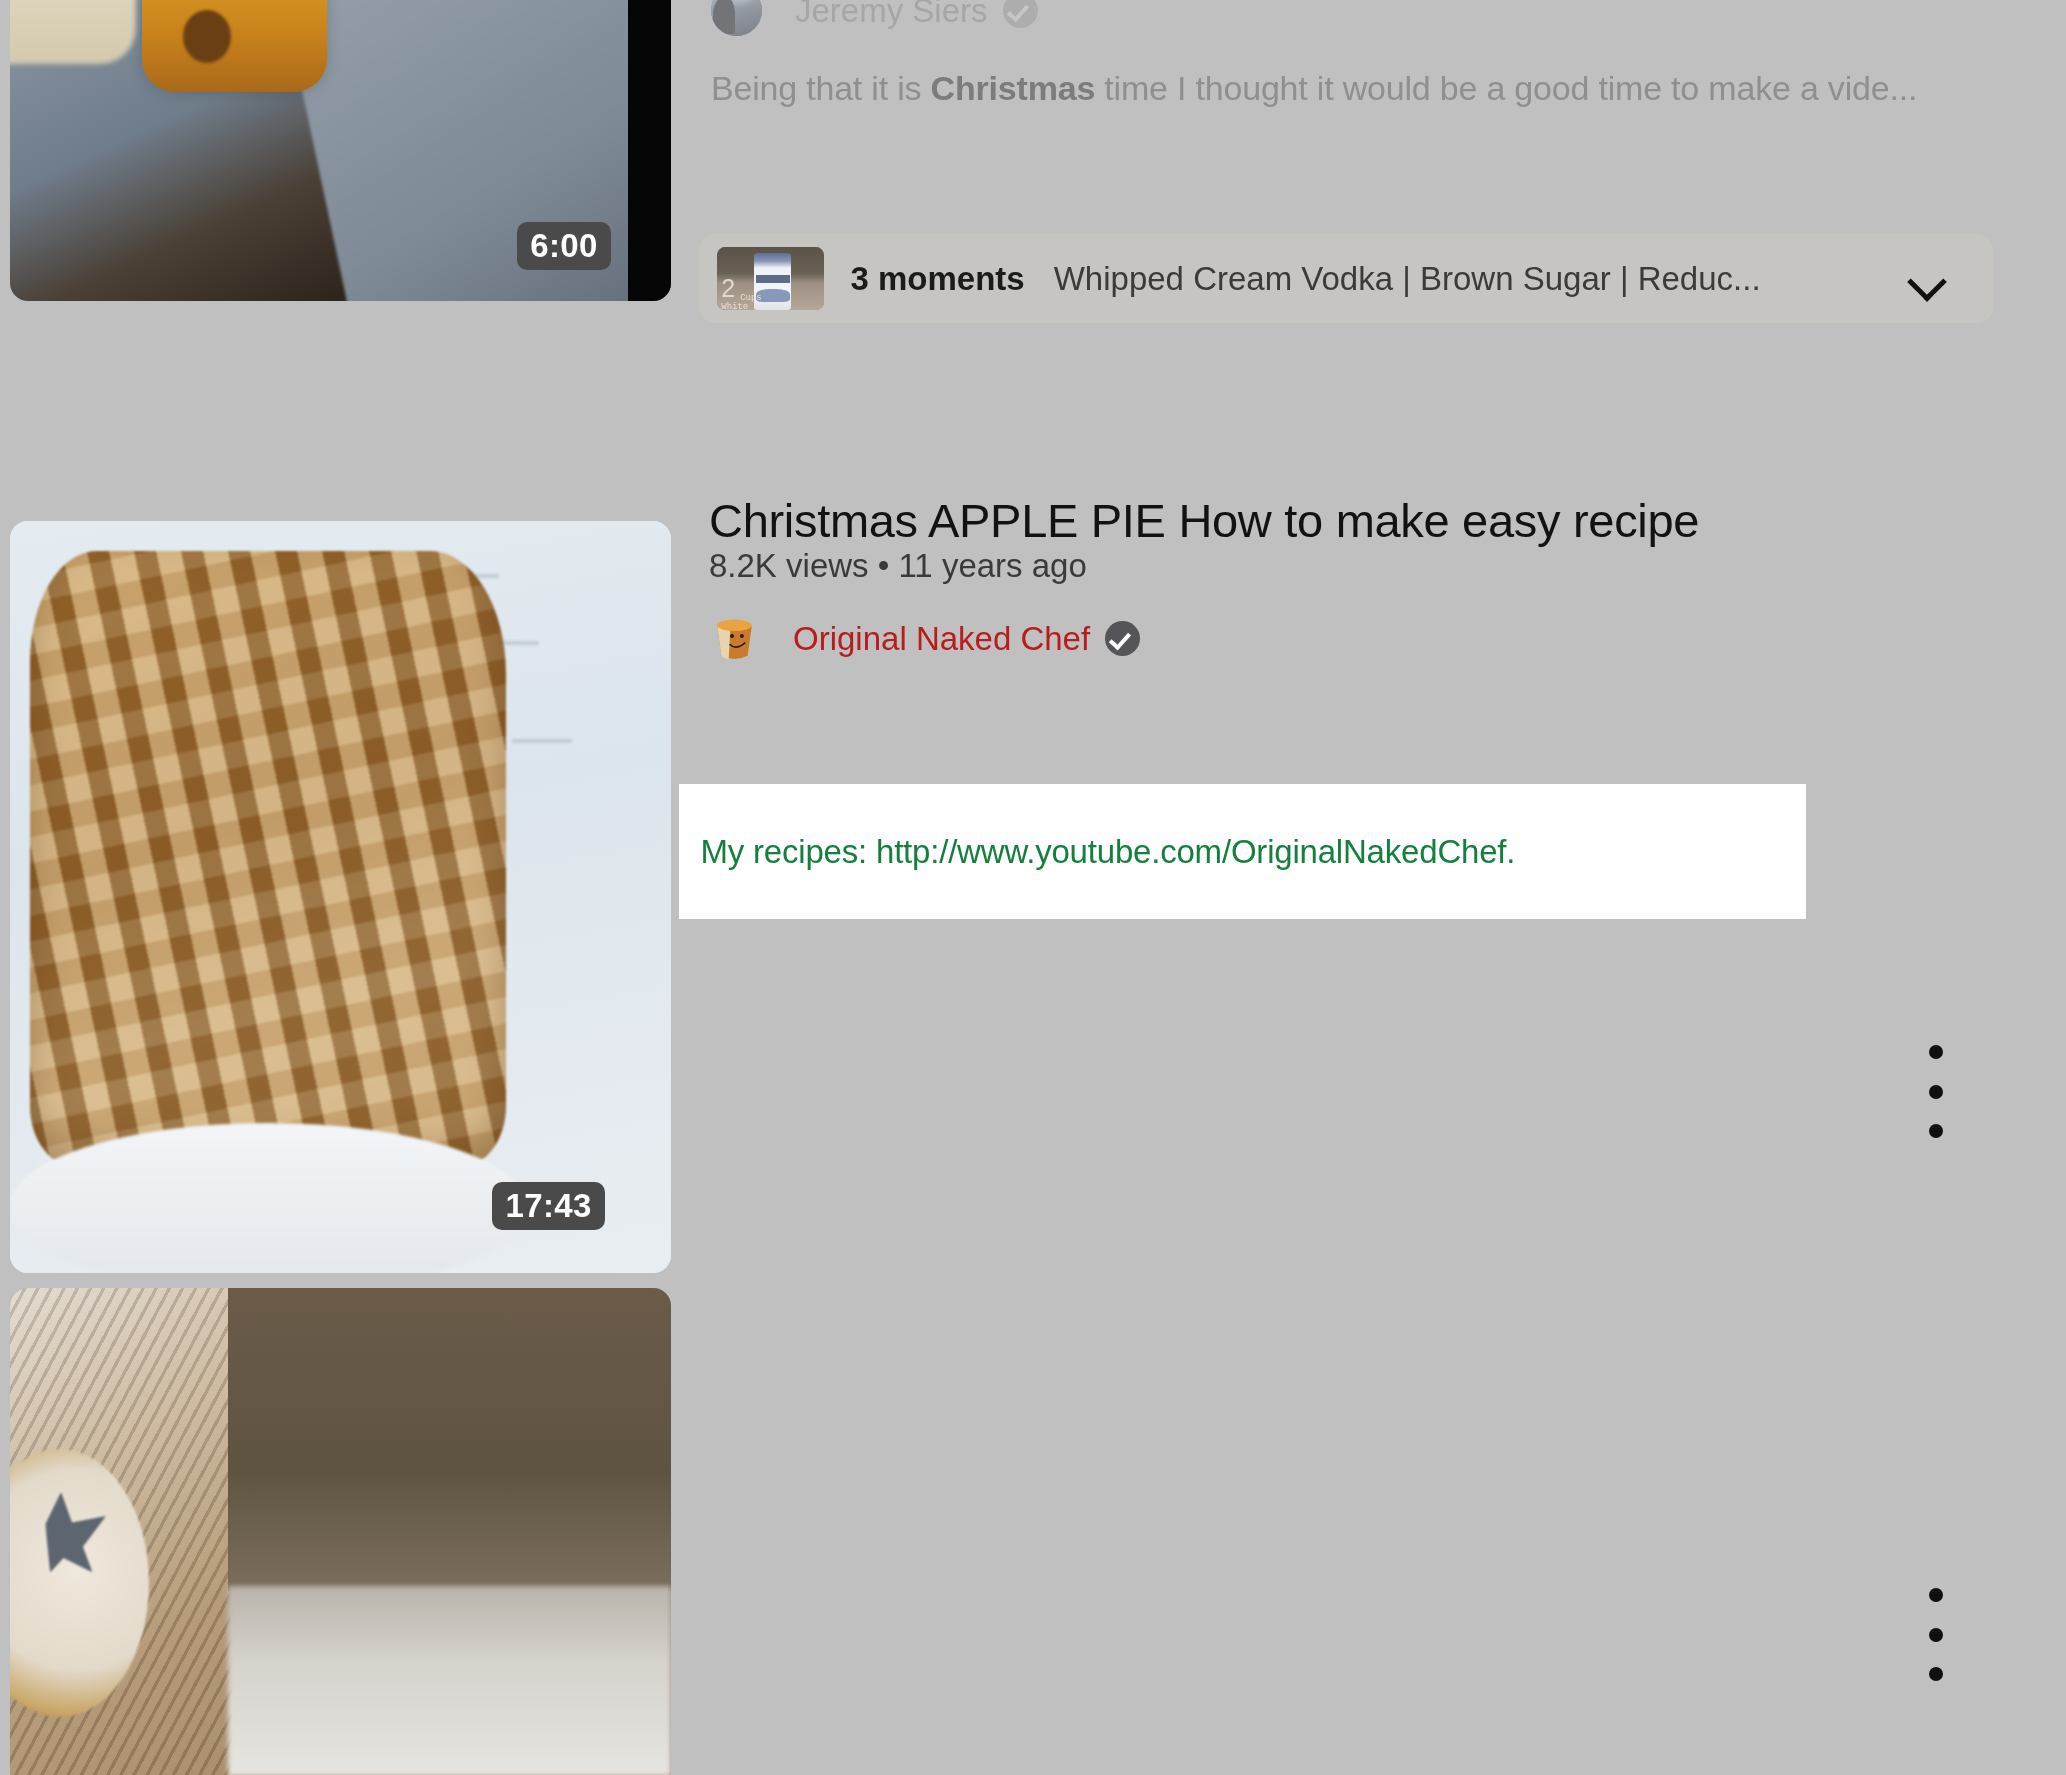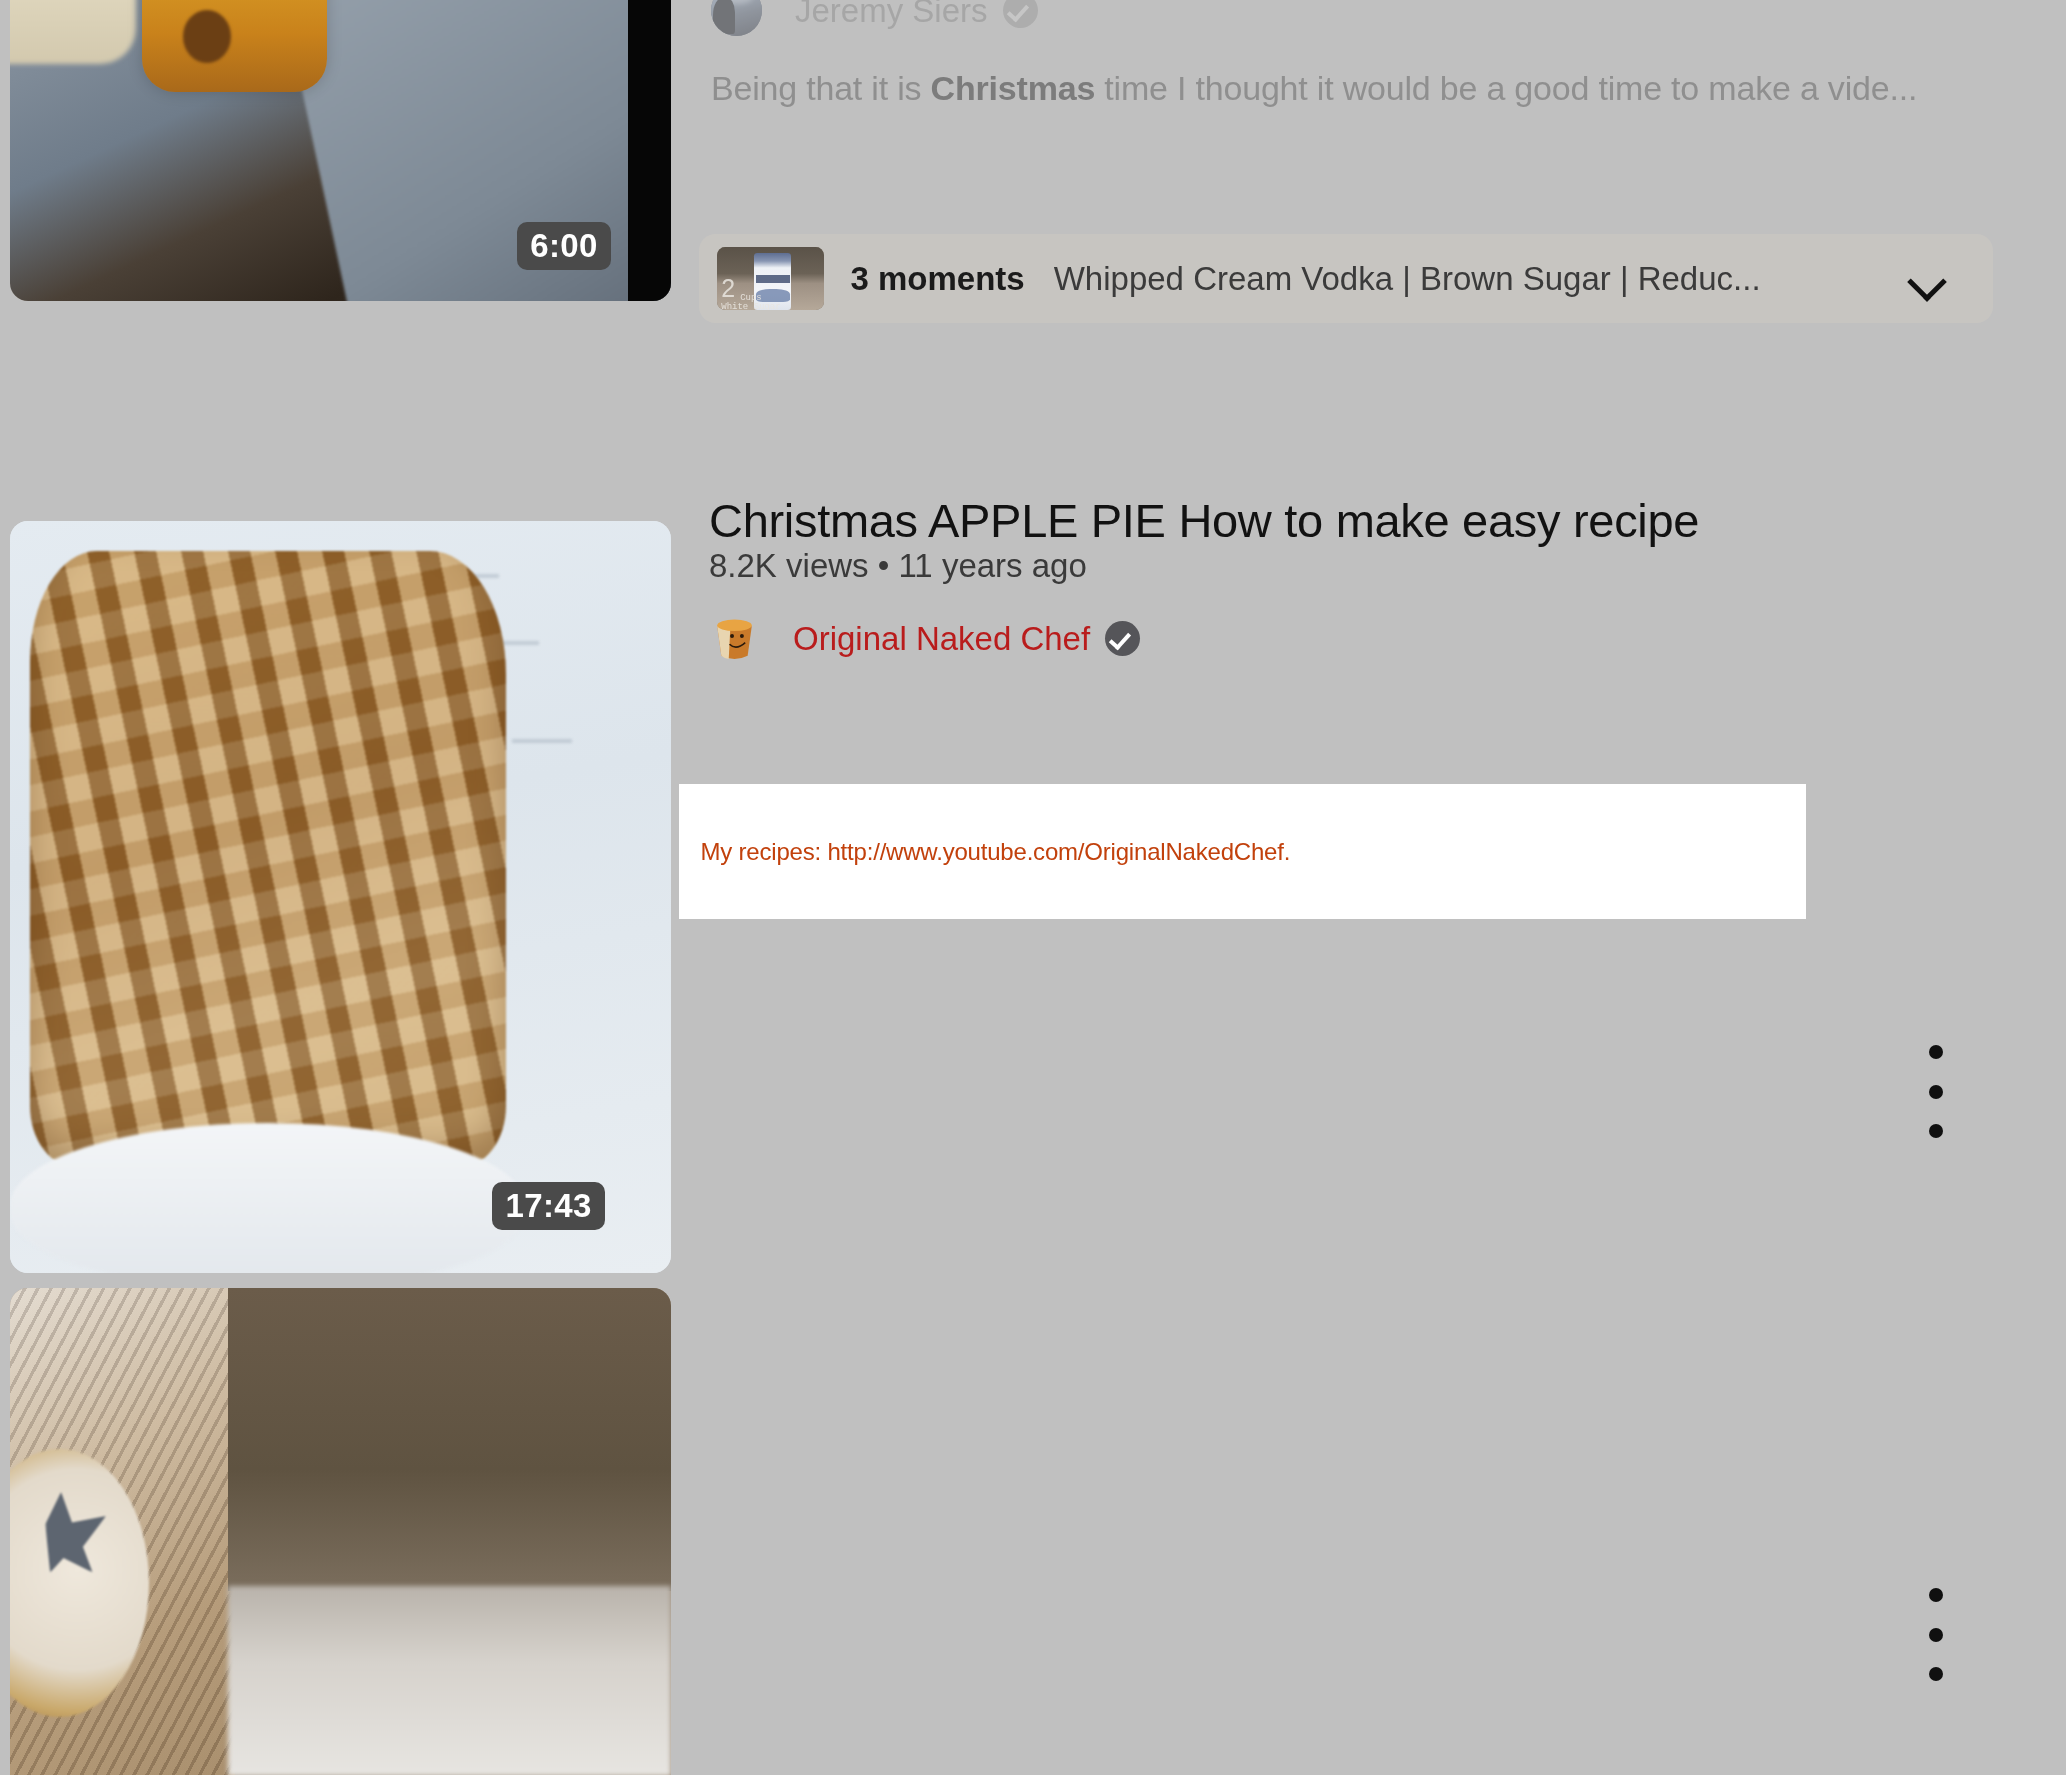--- a/index.html
+++ b/index.html
@@ -163,22 +163,22 @@
   }
 
   
   .highlight-box {
     position: absolute;
     background: #ffffff;
     display: flex; align-items: center;
     padding-left: 21.5px;
   }
   .highlight-text {
-    font-size: 24px;
-    color: #c2410c;
+    font-size: 33px;
+    color: #15803d;
     white-space: nowrap;
     letter-spacing: -0.2px;
   }
 
   
   .art-drink { background: #d8d4cd; }
   .art-drink .bg-wall {
     position: absolute; left: 0; top: 0; width: 100%; height: 40%;
     background: linear-gradient(180deg,#ded9d1 0%, #d6d2cb 100%);
   }

